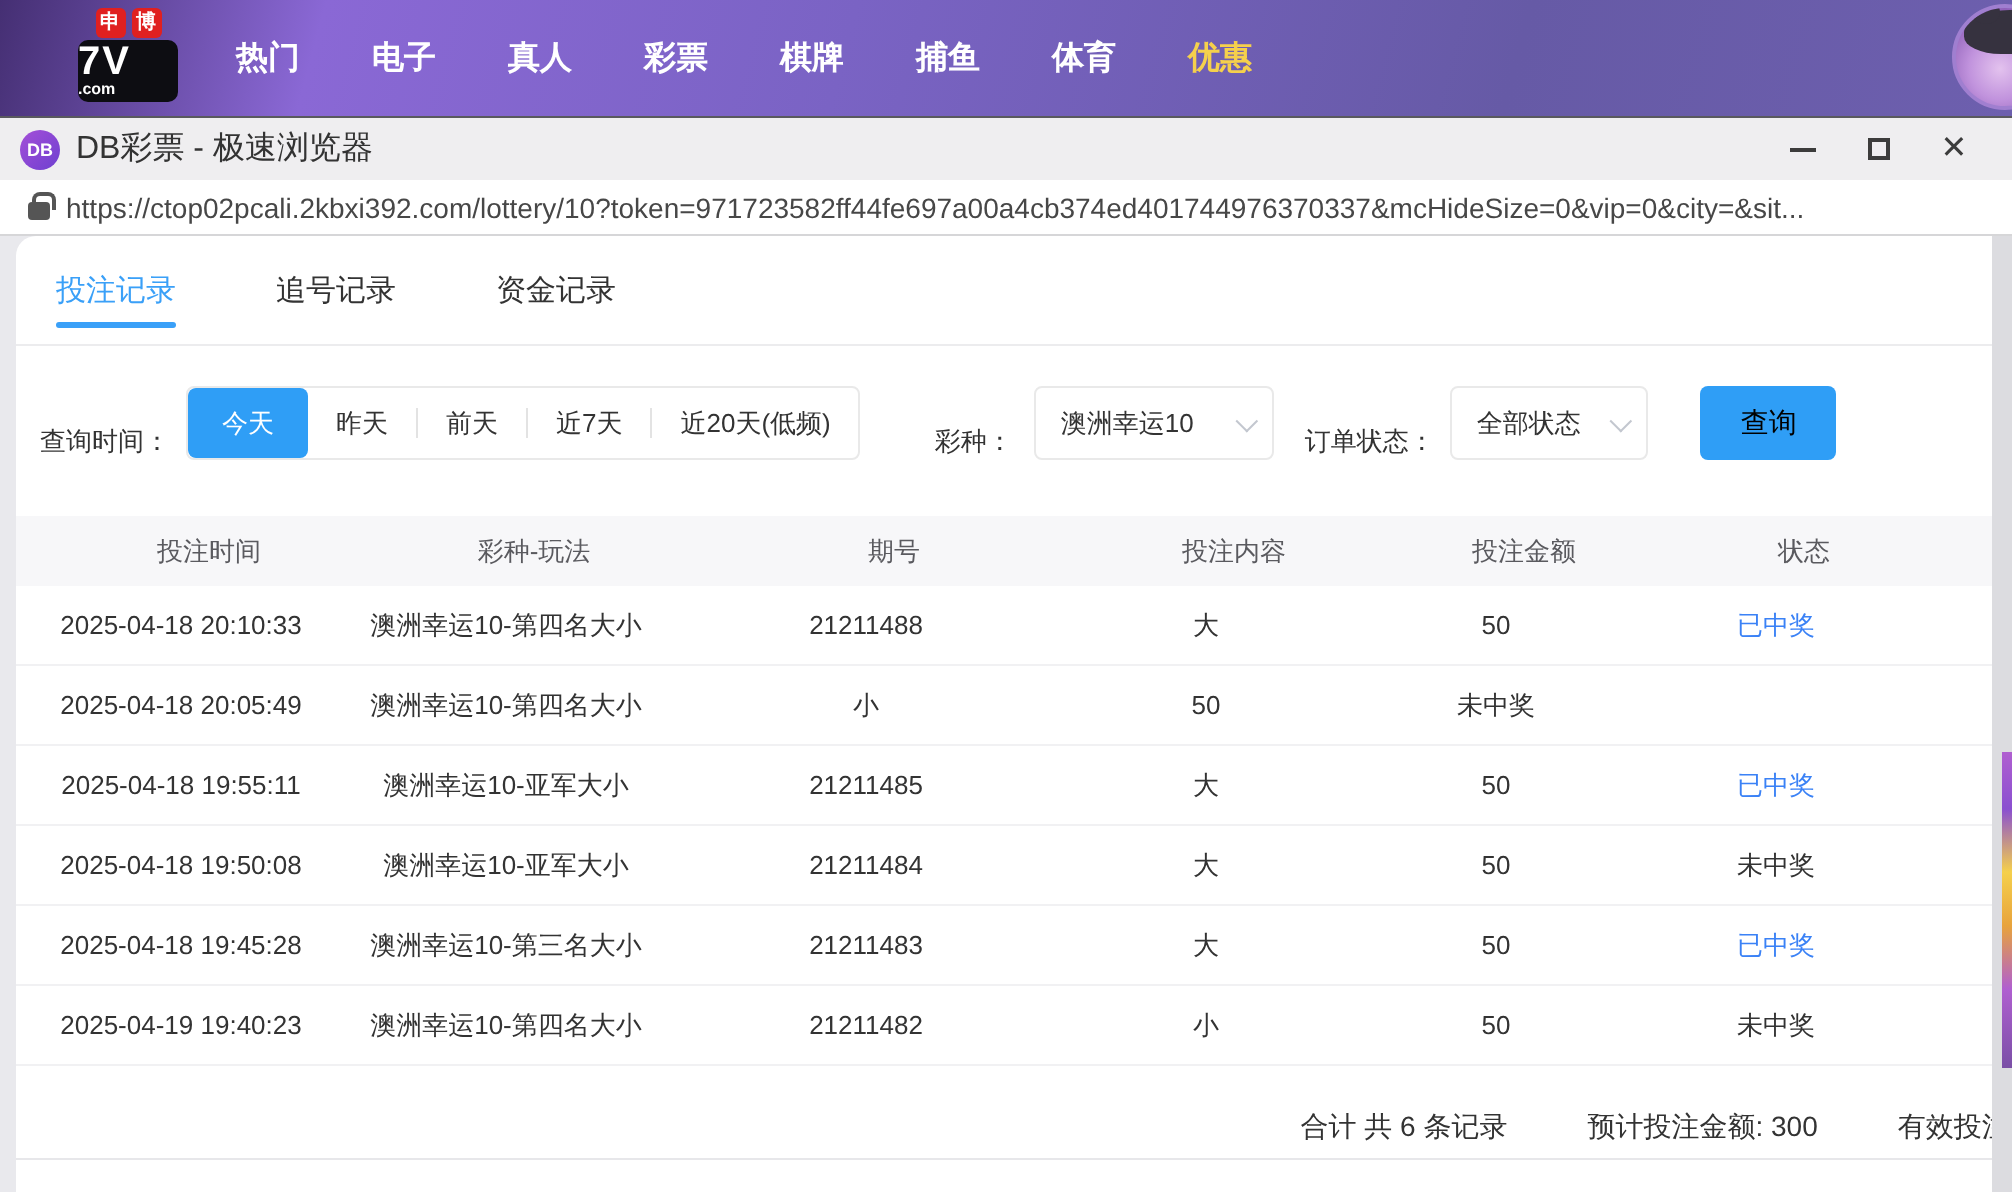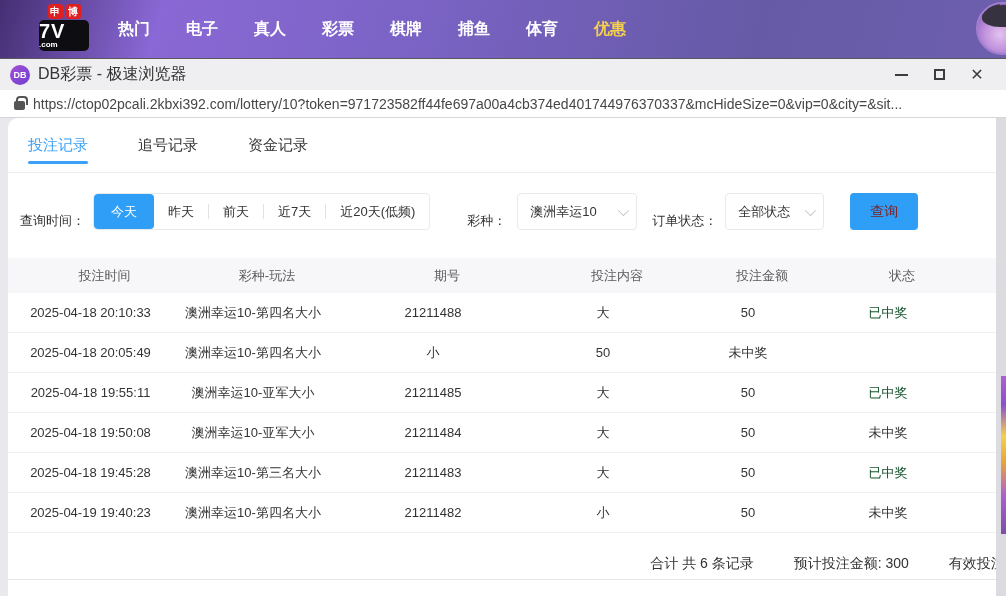--- a/index.html
+++ b/index.html
@@ -68,30 +68,30 @@
   .bg-item.active { background:#2f9ef6; color:#fff; border-radius:4px; padding:0 17px; }
   .bg-sep { width:1px; height:15px; background:#e3e3e3; }
   .select { display:flex; align-items:center; justify-content:space-between; border:1px solid #e9e9e9;
     border-radius:4px; height:37px; padding:0 10px 0 12px; cursor:pointer; background:#fff; }
   .sel-lottery { width:120px; margin-left:11px; }
   .sel-status  { width:99px;  margin-left:8px; }
   .chevron { width:8px; height:8px; border-right:1.6px solid #c3c7cf; border-bottom:1.6px solid #c3c7cf;
     transform:rotate(45deg) translateY(-2px); margin-left:6px; }
   .ml-lottery { margin-left:37px; }
   .ml-status  { margin-left:15px; }
-  .search-btn { margin-left:26px; width:68px; height:37px; background:#2f9ef6; color:#7f1d1d;
+  .search-btn { margin-left:26px; width:68px; height:37px; background:#2f9ef6; color:#000000;
     border:none; border-radius:4px; font-size:14px; cursor:pointer;
     font-family:"Liberation Sans","DejaVu Sans",sans-serif; }
 
   .grid { display:grid; grid-template-columns:165px 160px 200px 140px 150px 130px 1fr; align-items:center; }
   .thead { margin-top:28px; height:35px; background:#f7f7f9; color:#5a5a5f; font-size:13px; }
   .thead > div { text-align:center;margin-left:28px; }
   .trow { height:40px; border-bottom:1px solid #f1f1f3; font-size:13px; color:#333; }
   .trow > div { text-align:center; white-space:nowrap; }
-  .won { color:#14532d; }
+  .won { color:#3b82f6; }
   .lost { color:#333; }
 
   .summary { display:flex; justify-content:flex-end; align-items:center; height:30px; margin-top:17px;
     font-size:14px; color:#333; gap:40px; border-bottom:1px solid #e7e7ea; padding-bottom:2px; }
   .summary .clip { margin-right:-58px; white-space:nowrap; }
 
   
   .scrollbar { position:absolute; right:0; top:0; width:10px; height:478px; background:#dcdce0; }
   .side-widget { position:absolute; right:0; top:258px; width:5px; height:158px;
     background:linear-gradient(180deg,#b05fd0 0%,#8a4fd0 18%,#f5d04c 38%,#e8a33c 55%,#b05fd0 75%,#7a4fa6 100%); }

